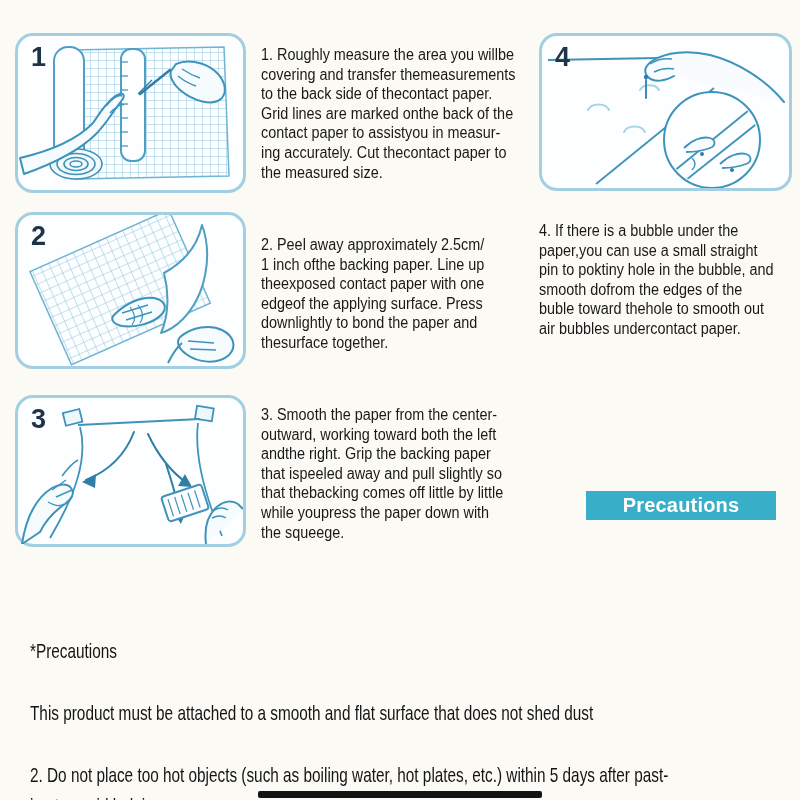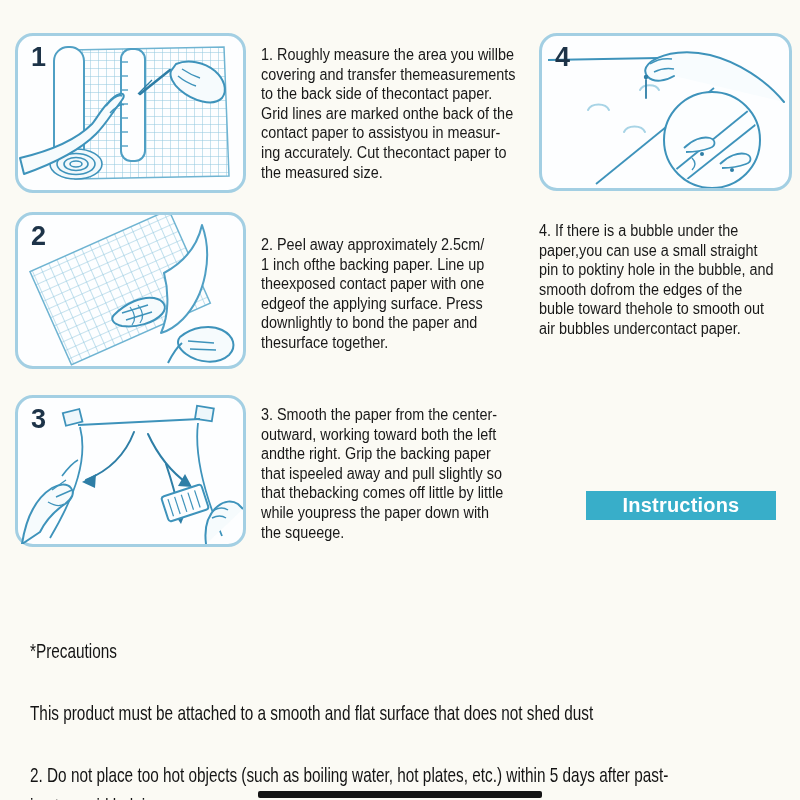--- a/index.html
+++ b/index.html
@@ -216,21 +216,21 @@
   </svg>
 </div>
 <div class="step-text" style="left:261px;top:405px;">3. Smooth the paper from the center-
 outward, working toward both the left
 andthe right. Grip the backing paper
 that ispeeled away and pull slightly so
 that thebacking comes off little by little
 while youpress the paper down with
 the squeege.</div>
 
-<div class="banner">Instructions</div>
+<div class="banner">Precautions</div>
 
 <div class="precautions">
   <div class="p-title">*Precautions</div>
   <div>This product must be attached to a smooth and flat surface that does not shed dust</div>
   <div>2. Do not place too hot objects (such as boiling water, hot plates, etc.) within 5 days after past-
 ing to avoid bulging;</div>
   
 </div>
 
 <div class="bottom-bar"></div>

